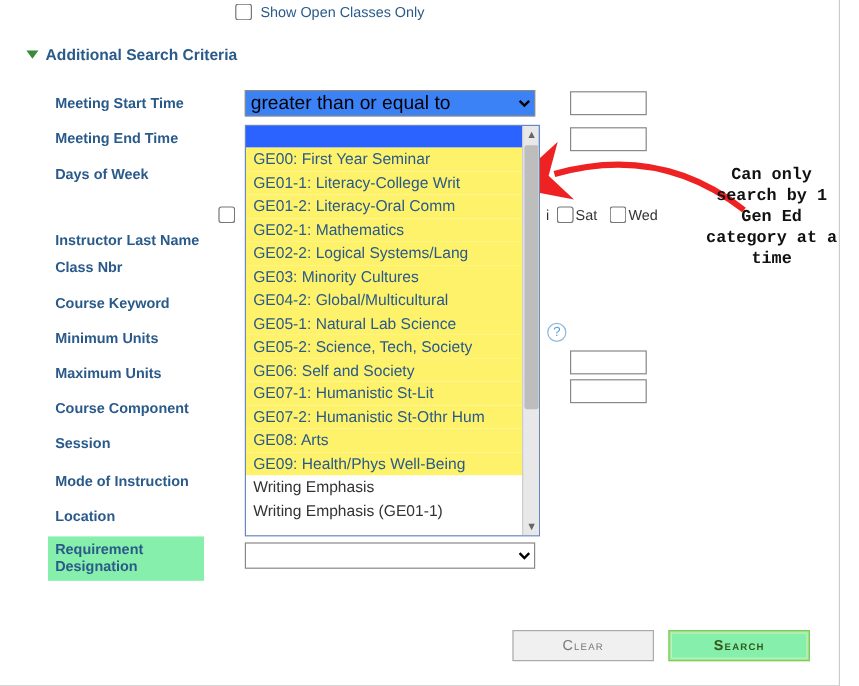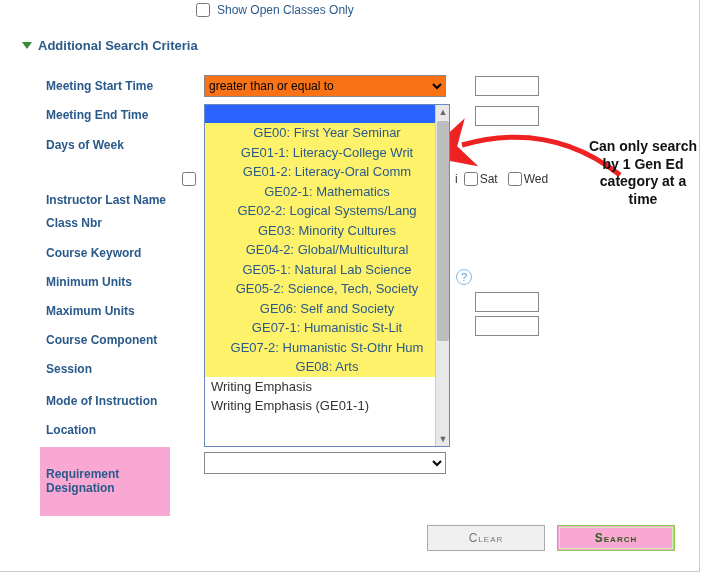--- a/index.html
+++ b/index.html
@@ -67,29 +67,29 @@
     margin-bottom: 5px;
   }
   .label {
     color: #2a5a8a;
     font-weight: bold;
     font-size: 12px;
     width: 158px;
     line-height: 1.2;
   }
   .label.hl {
-    background: #f9a8d4;
-    padding: 20px 6px;
+    background: #86efac;
+    padding: 4px 6px;
     margin-left: -6px;
   }
   select.wide {
     width: 242px;
     height: 22px;
-    font-size: 12px;
-    background: #f97316;
+    font-size: 16px;
+    background: #3b82f6;
     border: 1px solid #888;
   }
 
   
   .listbox {
     position: absolute;
     top: 104px;
     left: 204px;
     width: 246px;
     height: 343px;
@@ -107,21 +107,20 @@
   }
   .listbox .item {
     padding: 1px 6px;
     line-height: 17.5px;
     white-space: nowrap;
     cursor: pointer;
   }
   .listbox .item.hl {
     background: #fff26b;
     color: #2a5a8a;
-    text-align: center;
   }
   .listbox-scroll {
     position: absolute;
     right: 0; top: 0;
     width: 14px;
     height: 100%;
     background: #e8e8e8;
     border-left: 1px solid #ccc;
   }
   .listbox-scroll .thumb {
@@ -203,21 +202,21 @@
     height: 80px;
     z-index: 6;
     pointer-events: none;
   }
   .annotation {
     position: absolute;
     top: 138px;
     left: 588px;
     width: 110px;
     text-align: center;
-    font-family: Liberation Sans, sans-serif;
+    font-family: Liberation Mono, monospace;
     font-size: 14px;
     color: #111;
     line-height: 1.25;
     z-index: 6;
     font-weight: bold;
   }
 
   
   .button-row {
     position: absolute;
@@ -231,21 +230,21 @@
     height: 26px;
     border: 1px solid #aaa;
     background: #f0f0f0;
     font-variant: small-caps;
     letter-spacing: 1px;
     font-size: 12px;
     cursor: pointer;
     color: #777;
   }
   .btn.search {
-    background: #f9a8d4;
+    background: #86efac;
     border: 1px solid #8ac84a;
     color: #335a1c;
     font-weight: bold;
     outline: 1px solid #cfeab4;
     outline-offset: -3px;
   }
 
   
   .req-select {
     position: absolute;
@@ -360,20 +359,21 @@
     <div class="item hl">GE02-1: Mathematics</div>
     <div class="item hl">GE02-2: Logical Systems/Lang</div>
     <div class="item hl">GE03: Minority Cultures</div>
     <div class="item hl">GE04-2: Global/Multicultural</div>
     <div class="item hl">GE05-1: Natural Lab Science</div>
     <div class="item hl">GE05-2: Science, Tech, Society</div>
     <div class="item hl">GE06: Self and Society</div>
     <div class="item hl">GE07-1: Humanistic St-Lit</div>
     <div class="item hl">GE07-2: Humanistic St-Othr Hum</div>
     <div class="item hl">GE08: Arts</div>
+    <div class="item hl">GE09: Health/Phys Well-Being</div>
     <div class="item">Writing Emphasis</div>
     <div class="item">Writing Emphasis (GE01-1)</div>
 
     <div class="listbox-scroll">
       <div class="arrow up">▲</div>
       <div class="thumb"></div>
       <div class="arrow down">▼</div>
     </div>
   </div>
 

